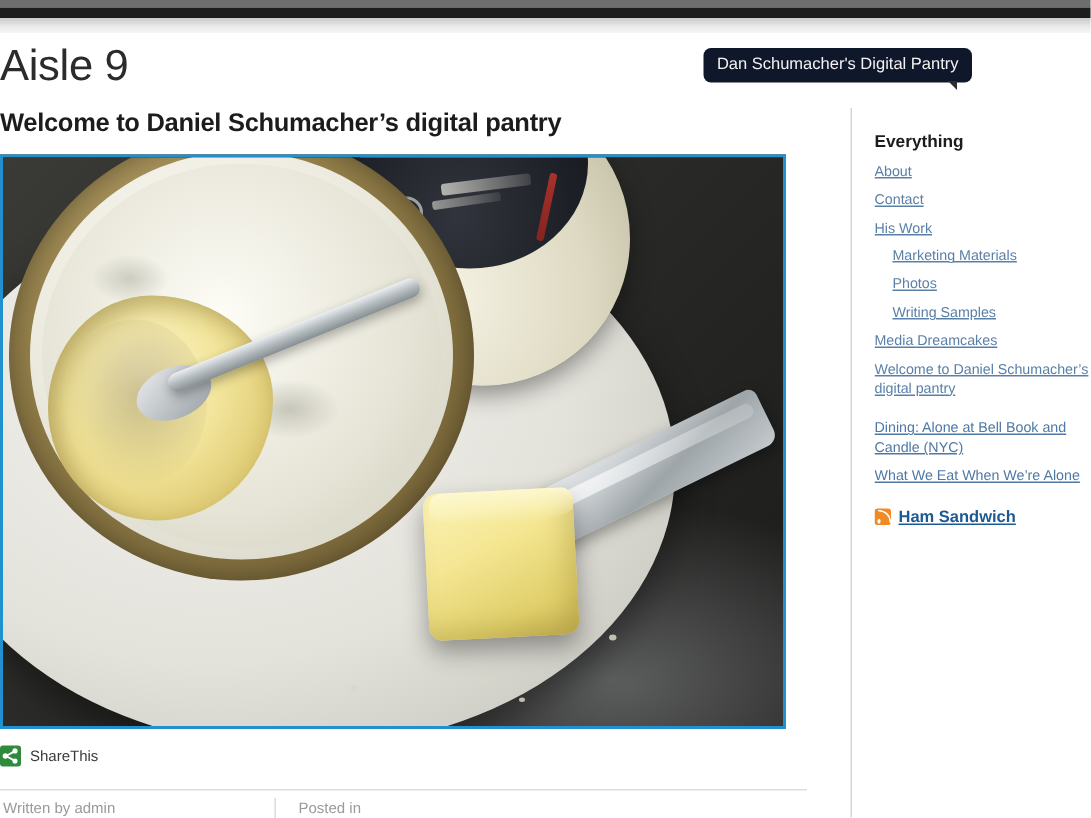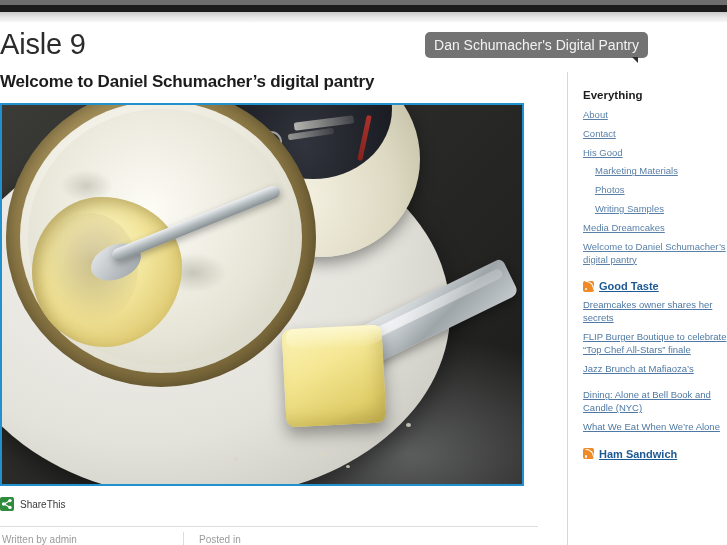--- a/index.html
+++ b/index.html
@@ -24,22 +24,22 @@
 
   
   #site-header { position:relative; height:50px; }
   #site-title {
     position:absolute; left:0; top:6px;
     font-size:29px; font-weight:300; letter-spacing:-0.2px;
     color:#2b2b2b; font-family:"Liberation Sans", sans-serif;
   }
   #tagline-badge {
     position:absolute; right:0; top:10px;
-    background:#737373; color:#f2f2f2;
-    font-size:14px; line-height:1;
+    background:#0f172a; color:#f2f2f2;
+    font-size:11px; line-height:1;
     padding:6px 9px 6px 9px;
     border-radius:5px;
     white-space:nowrap;
   }
   #tagline-badge::after {
     content:""; position:absolute; right:10px; bottom:-5px;
     width:0;height:0;
     border-left:6px solid transparent;
     border-top:6px solid #2e2e2e;
   }
@@ -333,38 +333,29 @@
 
   <div id="divider"></div>
 
   <div id="sidebar">
 
     <div id="sidebar-heading">Everything</div>
 
     <div id="nav-list">
         <span class="nav-link">About</span>
         <span class="nav-link">Contact</span>
-        <span class="nav-link">His Good</span>
+        <span class="nav-link">His Work</span>
         <span class="nav-link sub">Marketing Materials</span>
         <span class="nav-link sub">Photos</span>
         <span class="nav-link sub">Writing Samples</span>
         <span class="nav-link">Media Dreamcakes</span>
         <span class="nav-link">Welcome to Daniel Schumacher’s digital pantry</span>
       </div>
 
     <div id="feed-list">
-        <div class="feed-block">
-          <div class="feed-title">
-            <span class="rss-icon"></span>
-            <span class="feed-name">Good Taste</span>
-          </div>
-          <span class="feed-item">Dreamcakes owner shares her secrets</span>
-          <span class="feed-item">FLIP Burger Boutique to celebrate “Top Chef All-Stars” finale</span>
-          <span class="feed-item">Jazz Brunch at Mafiaoza’s</span>
-        </div>
         <div class="feed-block">
           <span class="feed-item">Dining: Alone at Bell Book and Candle (NYC)</span>
           <span class="feed-item">What We Eat When We’re Alone</span>
         </div>
         <div class="feed-block">
           <div class="feed-title">
             <span class="rss-icon"></span>
             <span class="feed-name">Ham Sandwich</span>
           </div>
         </div>

